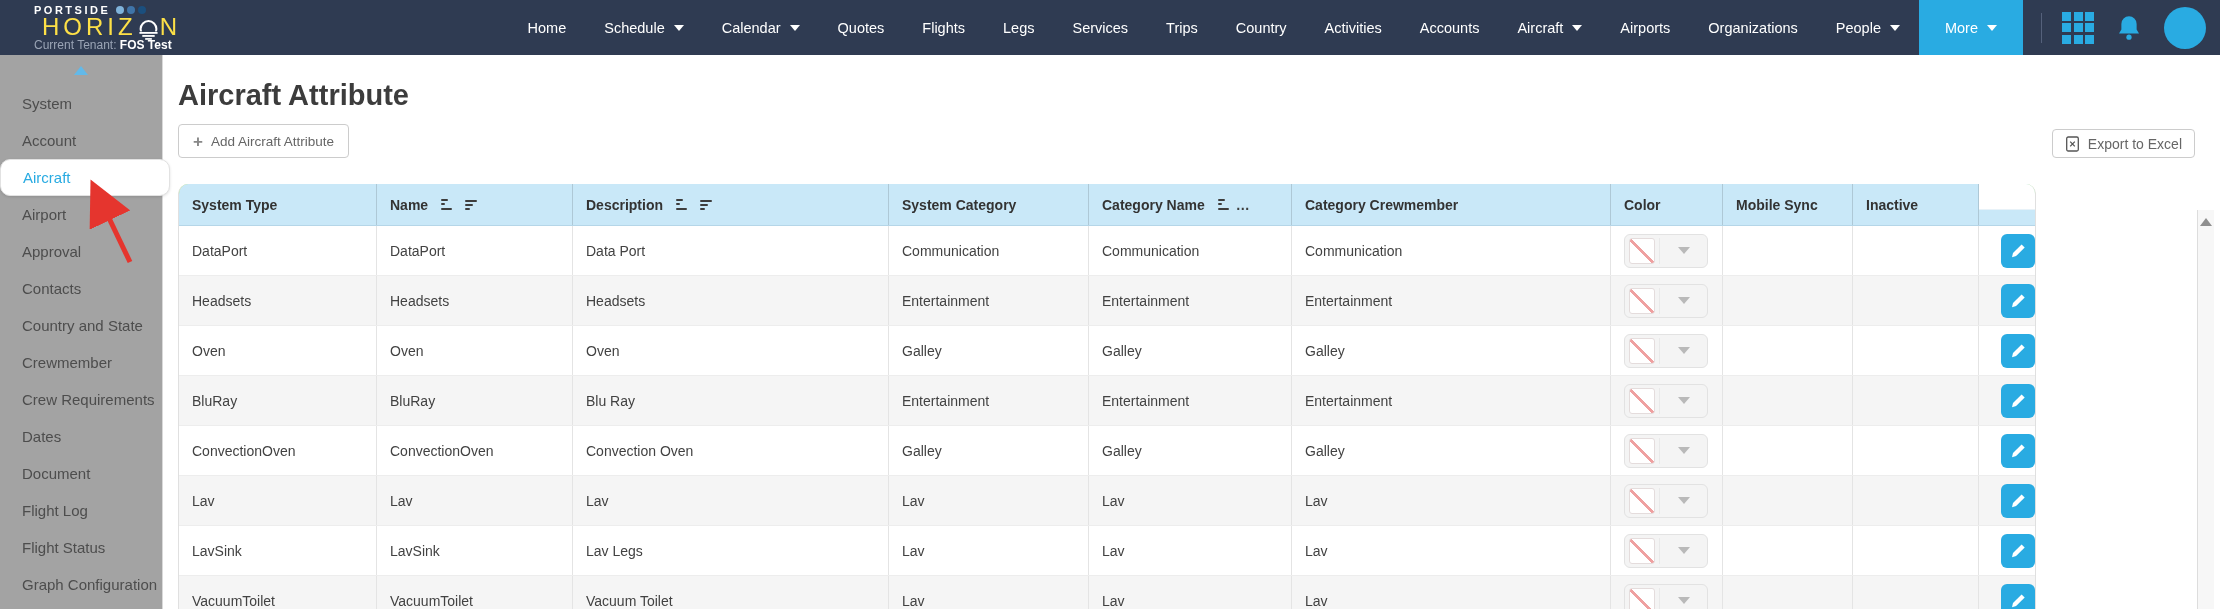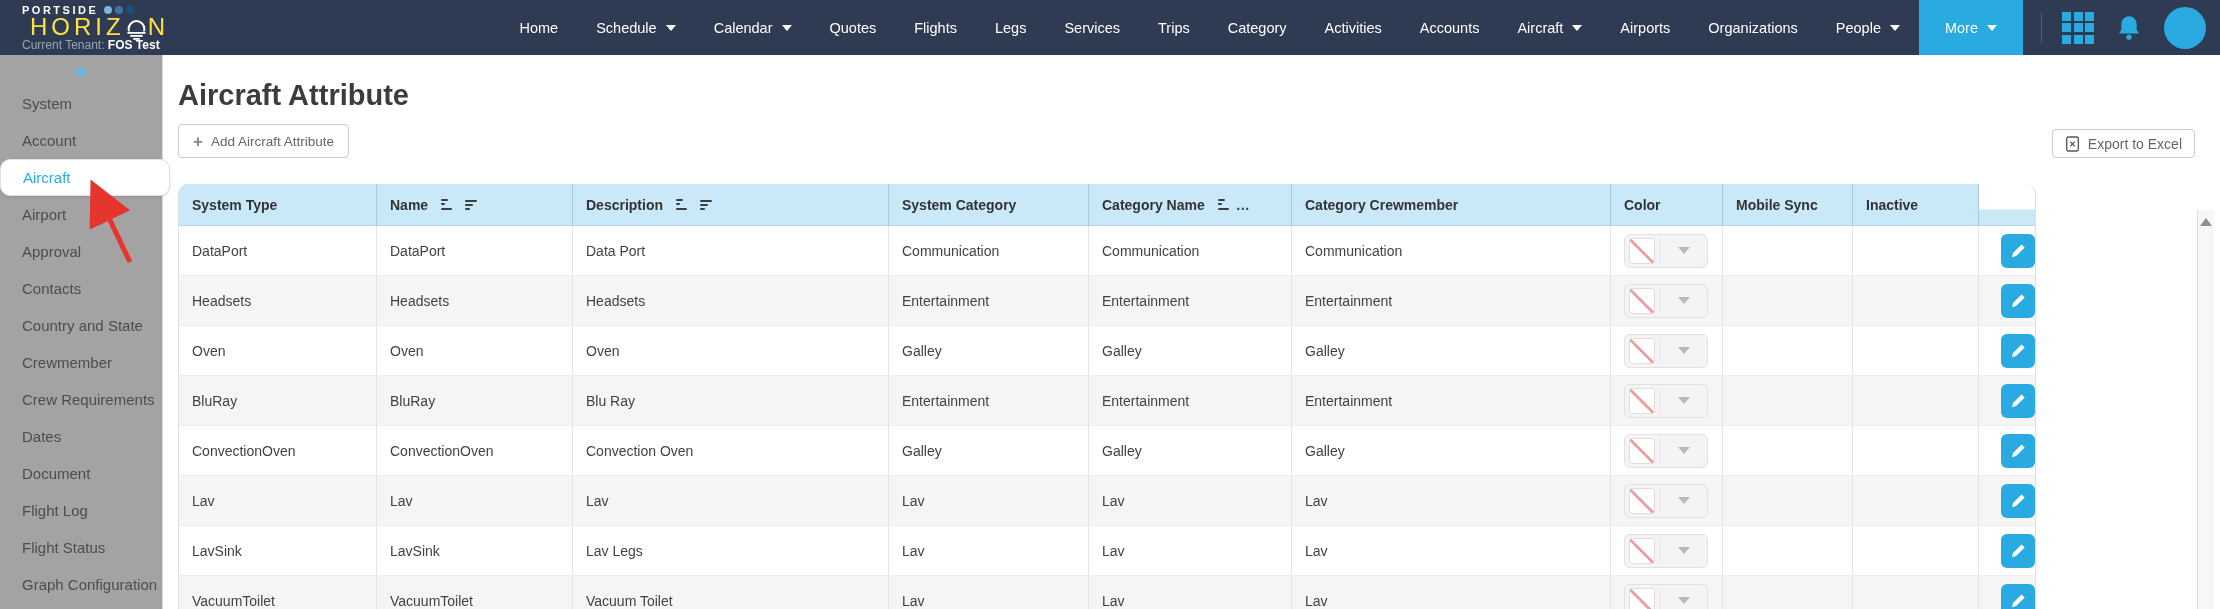--- a/index.html
+++ b/index.html
@@ -3,21 +3,21 @@
 <meta charset="utf-8">
 <style>
   * { margin:0; padding:0; box-sizing:border-box; }
   html,body { width:2220px; height:609px; overflow:hidden; background:#fff;
     font-family:"Liberation Sans", sans-serif; }
   .stage { position:relative; width:2220px; height:609px; }
 
   
   .navbar { position:absolute; top:0; left:0; width:2220px; height:55px;
     background:#2f3b52; display:flex; align-items:stretch; color:#fff; z-index:10; }
-  .logo-block { padding:4px 0 0 22px; width:230px; flex:0 0 auto; }
+  .logo-block { padding:4px 0 0 34px; width:230px; flex:0 0 auto; }
   .logo-top { display:flex; align-items:center; gap:6px; }
   .logo-portside { font-size:11px; font-weight:bold; letter-spacing:2.5px; color:#fff; }
   .logo-dots { display:flex; gap:3px; }
   .logo-dots i { width:8px; height:8px; border-radius:50%; display:block; }
   .logo-horizon { font-size:24px; letter-spacing:4px; font-weight:400; color:#fde047;
     line-height:22px; display:flex; align-items:flex-end;margin-left:8px; }
   .logo-horizon svg { margin:0 1px -2px 1px; }
   .logo-tenant { font-size:12px; color:#9aa4b5; line-height:14px; }
   .logo-tenant b { color:#fff; }
   .nav-items { display:flex; align-items:center; margin-left:auto; flex:0 0 auto; }
@@ -169,21 +169,21 @@
       </a>
         <a class="nav-item">
         <span>Services</span>
 
       </a>
         <a class="nav-item">
         <span>Trips</span>
 
       </a>
         <a class="nav-item">
-        <span>Category</span>
+        <span>Country</span>
 
       </a>
         <a class="nav-item">
         <span>Activities</span>
 
       </a>
         <a class="nav-item">
         <span>Accounts</span>
 
       </a>

